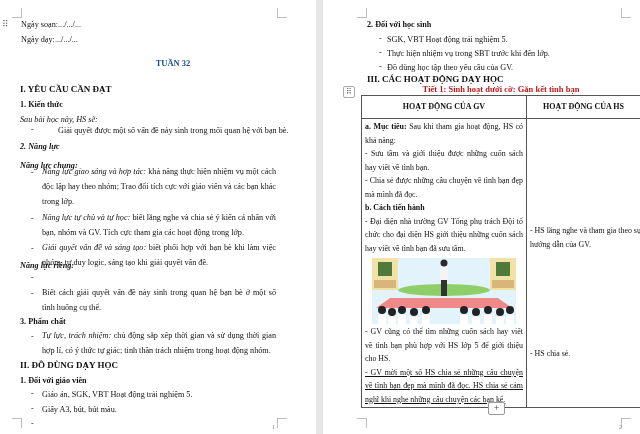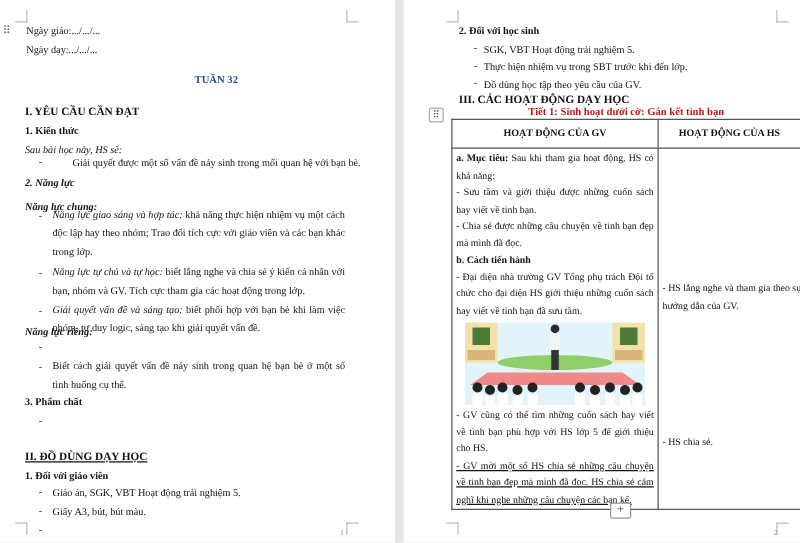--- a/index.html
+++ b/index.html
@@ -51,21 +51,21 @@
 <body>
 
 <div class="page" id="page1">
   <div class="corner c-tl" style="left:12px;top:8px;"></div>
   <div class="corner c-tr" style="left:277px;top:8px;"></div>
   <div class="corner c-bl" style="left:12px;top:418px;"></div>
   <div class="corner c-br" style="left:277px;top:418px;"></div>
 
   <div class="drag-handle" style="left:2px;top:21px;">⠿</div>
 
-  <div class="txt" style="left:21px;top:19px;">Ngày giáo:.../.../...</div>
+  <div class="txt" style="left:21px;top:19px;">Ngày soạn:.../.../...</div>
   <div class="txt" style="left:21px;top:34px;">Ngày dạy:.../.../...</div>
 
   <div class="txt blue-title" style="left:0;width:346px;text-align:center;top:58px;">TUẦN 32</div>
 
   <div class="txt h1" style="left:20px;top:84px;">I. YÊU CẦU CẦN ĐẠT</div>
   <div class="txt b" style="left:20px;top:99px;">1. Kiến thức</div>
   <div class="txt i" style="left:20px;top:114px;">Sau bài học này, HS sẽ:</div>
   <div class="dash" style="left:31px;top:125px;">-</div>
   <div class="txt" style="left:58px;top:125px;font-family:Liberation Serif, serif;">Giải quyết được một số vấn đề nảy sinh trong mối quan hệ với bạn bè.</div>
 
@@ -81,22 +81,23 @@
   <div class="dash" style="left:31px;top:244px;">-</div>
   <div class="para" style="left:42px;top:240px;width:234px;"><span class="i">Giải quyết vấn đề và sáng tạo:</span><span> biết phối hợp với bạn bè khi làm việc nhóm, tư duy logic, sáng tạo khi giải quyết vấn đề.</span></div>
 
   <div class="txt b i" style="left:20px;top:260px;">Năng lực riêng:</div>
   <div class="dash" style="left:31px;top:273px;">-</div>
   <div class="dash" style="left:31px;top:289px;">-</div>
   <div class="para" style="left:42px;top:285px;width:234px;">Biết cách giải quyết vấn đề nảy sinh trong quan hệ bạn bè ở một số tình huống cụ thể.</div>
 
   <div class="txt b" style="left:20px;top:316px;">3. Phẩm chất</div>
   <div class="dash" style="left:31px;top:332px;">-</div>
+  <div class="para" style="left:42px;top:328px;width:234px;"><span class="i">Tự lực, trách nhiệm:</span><span> chủ động sắp xếp thời gian và sử dụng thời gian hợp lí, có ý thức tự giác; tinh thần trách nhiệm trong hoạt động nhóm.</span></div>
 
-  <div class="txt h1" style="left:20px;top:360px;text-decoration:underline;">II. ĐỒ DÙNG DẠY HỌC</div>
+  <div class="txt h1" style="left:20px;top:360px;">II. ĐỒ DÙNG DẠY HỌC</div>
   <div class="txt b" style="left:20px;top:375px;">1. Đối với giáo viên</div>
   <div class="dash" style="left:31px;top:389px;">-</div>
   <div class="txt" style="left:42px;top:389px;">Giáo án, SGK, VBT Hoạt động trải nghiệm 5.</div>
   <div class="dash" style="left:31px;top:404px;">-</div>
   <div class="txt" style="left:42px;top:404px;">Giấy A3, bút, bút màu.</div>
   <div class="dash" style="left:31px;top:419px;">-</div>
   <div class="txt" style="left:42px;top:433px;margin-left:24px;">Tranh, ảnh liên quan đến chủ đề</div>
 
   <div class="pagenum" style="left:272px;top:424px;">1</div>
 </div>

